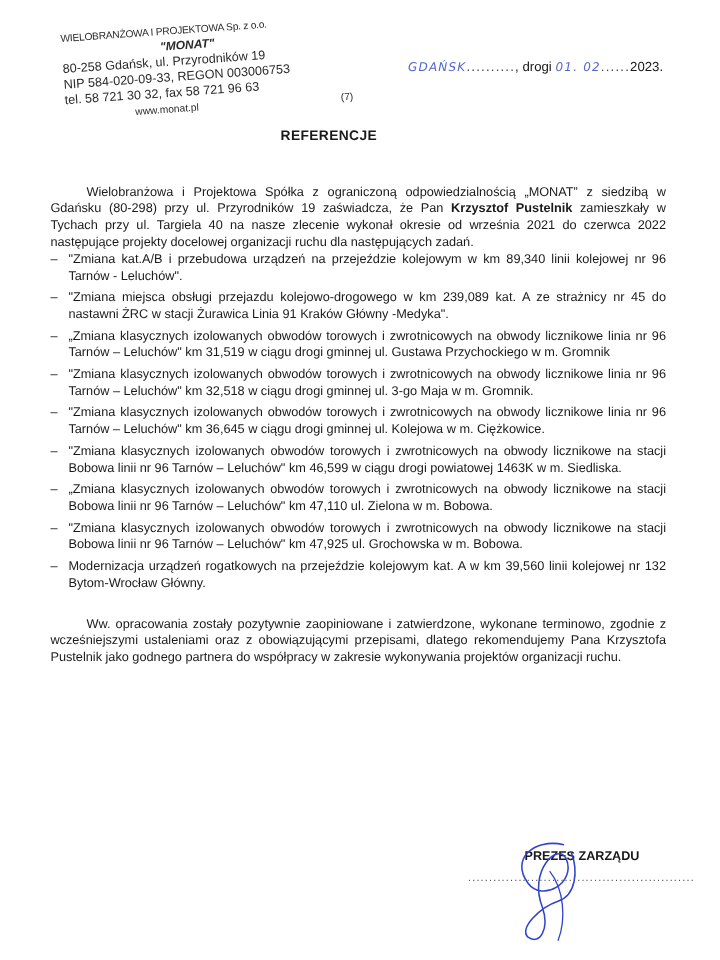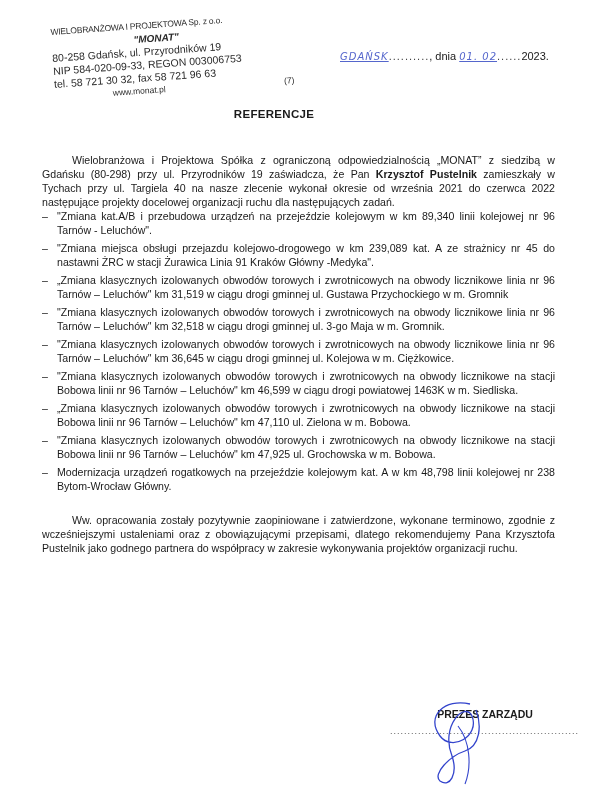--- a/index.html
+++ b/index.html
@@ -11,21 +11,21 @@
     position: absolute; left: 50px; top: 26px; width: 240px;
     transform: rotate(-4deg); transform-origin: left top;
     font-family: "Liberation Sans", sans-serif; color: #2a2a2a; font-size: 10.5px; line-height: 13px;
   }
   .stamp .l0 { font-size: 8.5px; letter-spacing: -0.2px; }
   .stamp .l1 { font-size: 10px; font-weight: bold; font-style: italic; text-align: center; padding-right: 30px; }
   .stamp .l5 { font-size: 8.5px; display: flex; justify-content: space-between; padding-left: 58px; }
   .place-date {
     position: absolute; left: 340px; top: 50px; font-size: 11px; color: #1a1a1a; white-space: nowrap;
   }
-  .hand { font-family: "DejaVu Sans", sans-serif; color: #5566cc; font-size: 10px; font-style: italic; letter-spacing: 1px; text-decoration: underline; }
+  .hand { font-family: "DejaVu Sans", sans-serif; color: #5566cc; font-size: 10px; font-style: italic; letter-spacing: 1px; }
   .dots { letter-spacing: 1px; color: #444; }
   .title {
     position: absolute; left: 0; width: 548px; top: 108px; text-align: center;
     font-weight: bold; font-size: 11.5px; letter-spacing: 0.3px;
   }
   .body-text {
     position: absolute; left: 42px; top: 153px; width: 513px;
     font-size: 10.6px; line-height: 14px; text-align: justify;
   }
   .body-text p { margin: 0; text-indent: 30px; }
@@ -52,37 +52,37 @@
   <div>80-258 Gdańsk, ul. Przyrodników 19</div>
   <div>NIP 584-020-09-33, REGON 003006753</div>
   <div>tel. 58 721 30 32, fax 58 721 96 63</div>
   <div class="l5">
     <span>www.monat.pl</span>
     <span>(7)</span>
   </div>
 </div>
 
 <div class="place-date">
-  <span class="hand">GDAŃSK</span><span class="dots">..........</span><span>, dnia </span><span class="hand">01. 02</span><span class="dots">......</span><span>2023.</span>
+  <span class="hand">GDAŃSK</span><span class="dots">..........</span><span>, drogi </span><span class="hand">01. 02</span><span class="dots">......</span><span>2023.</span>
 </div>
 
 <div class="title">REFERENCJE</div>
 
 <div class="body-text">
   <p><span>Wielobranżowa i Projektowa Spółka z ograniczoną odpowiedzialnością „MONAT” z siedzibą w Gdańsku (80-298) przy ul. Przyrodników 19 zaświadcza, że Pan </span><b>Krzysztof Pustelnik</b><span> zamieszkały w Tychach przy ul. Targiela 40 na nasze zlecenie wykonał okresie od września 2021 do czerwca 2022 następujące projekty docelowej organizacji ruchu dla następujących zadań.</span></p>
   <ul class="tasks">
     <li><span class="dash">–</span><span>"Zmiana kat.A/B  i przebudowa urządzeń na przejeździe kolejowym w km 89,340 linii kolejowej nr 96 Tarnów - Leluchów".</span></li>
     <li><span class="dash">–</span><span>"Zmiana miejsca obsługi przejazdu kolejowo-drogowego w km 239,089 kat. A ze strażnicy nr 45 do nastawni ŻRC w stacji Żurawica Linia 91 Kraków Główny -Medyka".</span></li>
     <li><span class="dash">–</span><span>„Zmiana klasycznych izolowanych obwodów torowych i zwrotnicowych na obwody licznikowe linia nr 96 Tarnów – Leluchów" km 31,519 w ciągu drogi gminnej ul. Gustawa Przychockiego w m. Gromnik</span></li>
     <li><span class="dash">–</span><span>"Zmiana klasycznych izolowanych obwodów torowych i zwrotnicowych na obwody licznikowe linia nr 96 Tarnów – Leluchów" km 32,518 w ciągu drogi gminnej ul. 3-go Maja w m. Gromnik.</span></li>
     <li><span class="dash">–</span><span>"Zmiana klasycznych izolowanych obwodów torowych i zwrotnicowych na obwody licznikowe linia nr 96 Tarnów – Leluchów" km 36,645 w ciągu drogi gminnej ul. Kolejowa w m. Ciężkowice.</span></li>
     <li><span class="dash">–</span><span>"Zmiana klasycznych izolowanych obwodów torowych i zwrotnicowych na obwody licznikowe na stacji Bobowa linii nr 96 Tarnów – Leluchów" km 46,599 w ciągu drogi powiatowej 1463K w m. Siedliska.</span></li>
     <li><span class="dash">–</span><span>„Zmiana klasycznych izolowanych obwodów torowych i zwrotnicowych na obwody licznikowe na stacji Bobowa linii nr 96 Tarnów – Leluchów" km 47,110 ul. Zielona w m. Bobowa.</span></li>
     <li><span class="dash">–</span><span>"Zmiana klasycznych izolowanych obwodów torowych i zwrotnicowych na obwody licznikowe na stacji Bobowa linii nr 96 Tarnów – Leluchów" km 47,925 ul. Grochowska w m. Bobowa.</span></li>
-    <li><span class="dash">–</span><span>Modernizacja urządzeń rogatkowych na przejeździe kolejowym kat. A w km 48,798 linii kolejowej nr 238 Bytom-Wrocław Główny.</span></li>
+    <li><span class="dash">–</span><span>Modernizacja urządzeń rogatkowych na przejeździe kolejowym kat. A w km 39,560 linii kolejowej nr 132 Bytom-Wrocław Główny.</span></li>
   </ul>
   <p class="closing">Ww. opracowania zostały pozytywnie zaopiniowane i zatwierdzone, wykonane terminowo, zgodnie z wcześniejszymi ustaleniami oraz z obowiązującymi przepisami, dlatego rekomendujemy Pana Krzysztofa Pustelnik jako godnego partnera do współpracy w zakresie wykonywania projektów organizacji ruchu.</p>
 </div>
 
 <div class="signature">
   <svg class="sig-scribble" viewBox="0 0 90 95">
     <path d="M60 8 C35 2, 15 20, 30 40 C42 56, 70 40, 62 20 C55 5, 30 30, 42 60 C48 78, 40 92, 30 85 C22 78, 40 60, 55 55 C70 50, 72 30, 66 14" fill="none" stroke="#3344cc" stroke-width="1.3"></path>
     <path d="M48 30 C60 45, 62 70, 55 88" fill="none" stroke="#3344cc" stroke-width="1.1"></path>
   </svg>
   <div class="sig-role">PREZES ZARZĄDU</div>

